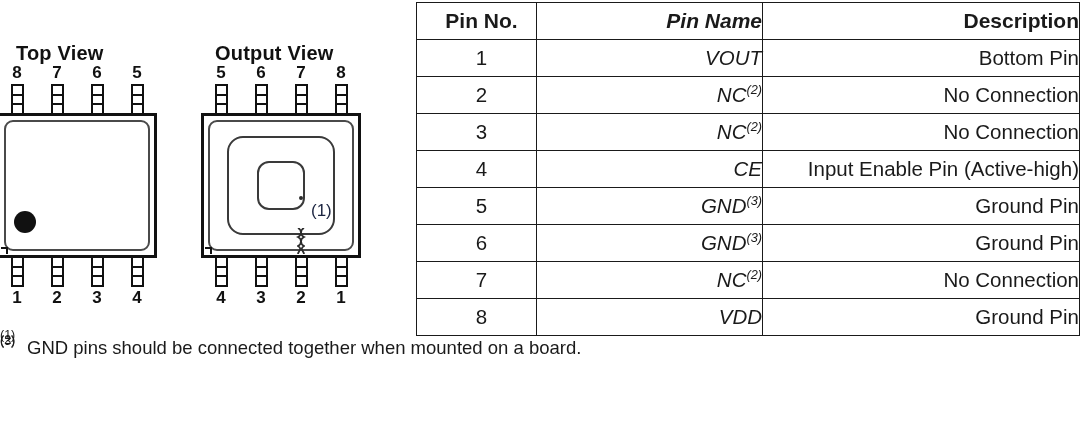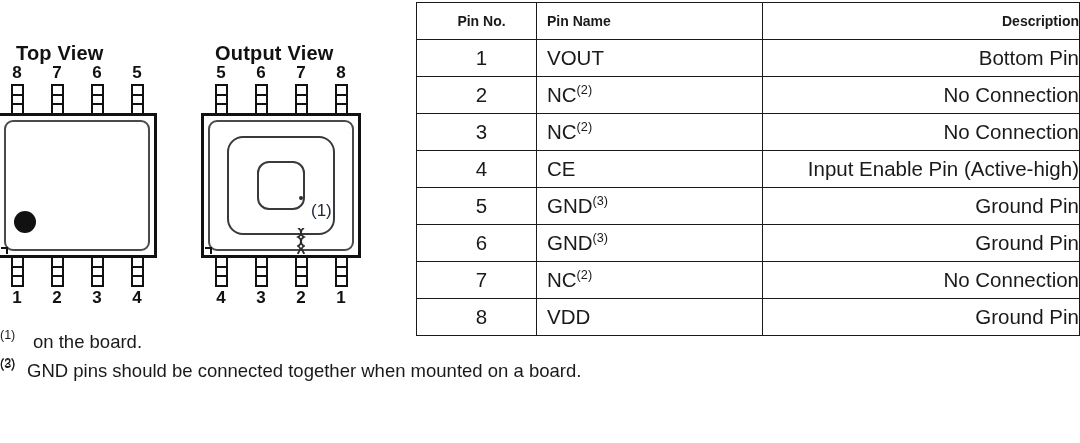--- a/index.html
+++ b/index.html
@@ -202,24 +202,24 @@
     padding: 0 0 0 10px;
     font-size: 20.5px;
     color: #1a1a1a;
     white-space: nowrap;
     overflow: visible;
     line-height: 1.05;
     height: 36px;
   }
   table.pin-table th {
     font-weight: bold;
-    font-size: 14px;
+    font-size: 21px;
   }
   .col-no    { width: 109px; text-align: center; padding-left: 0; }
-  .col-name  { width: 215px; text-align: left; padding-left: 0; }
+  .col-name  { width: 215px; text-align: right; padding-left: 0; font-style: italic; }
   .col-desc  { text-align: right; }
   sup.fn {
     font-size: 0.62em;
     vertical-align: super;
     line-height: 0;
   }
 
   
   #footnotes {
     position: absolute;
@@ -429,21 +429,20 @@
           <td class="col-name"><span>VDD</span></td>
           <td class="col-desc">Ground Pin</td>
         </tr>
       </tbody>
   </table>
 </div>
 
 <div id="footnotes">
   <div class="footnote" id="fn-1">
     <span class="marker">(1)</span>
-    <span class="cont">on the board.</span>
   </div>
   <div class="footnote" id="fn-2">
     <span class="marker">(2)</span>
   </div>
   <div class="footnote" id="fn-3">
     <span class="marker">(3)</span><span>GND pins should be connected together when mounted on a board.</span>
   </div>
 </div>
 
 </body></html>

